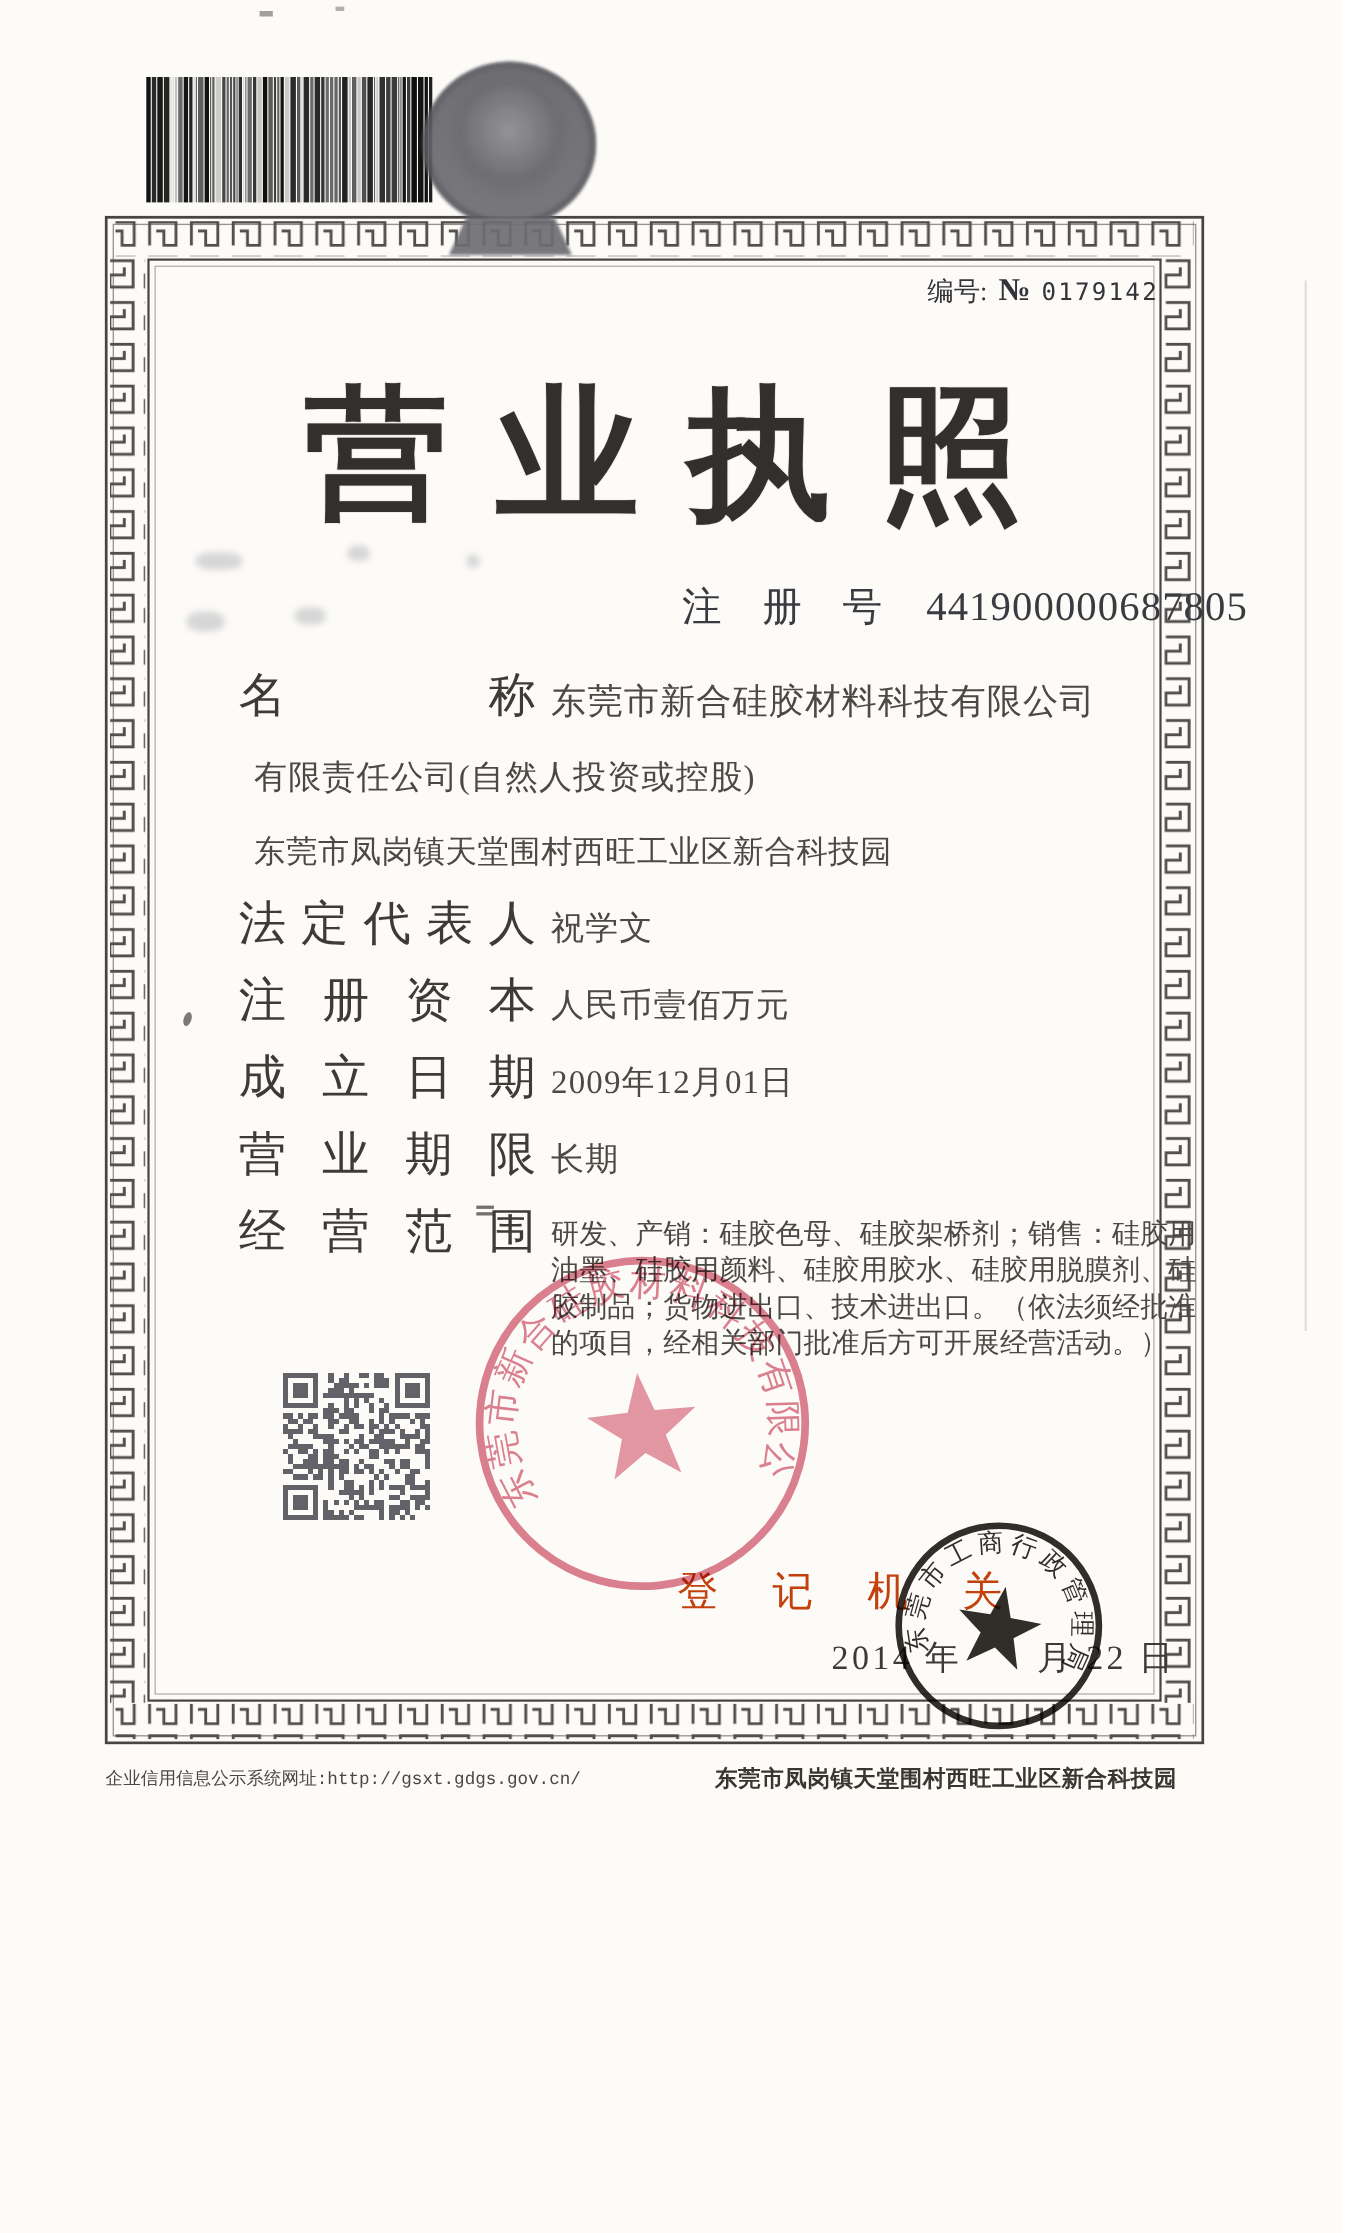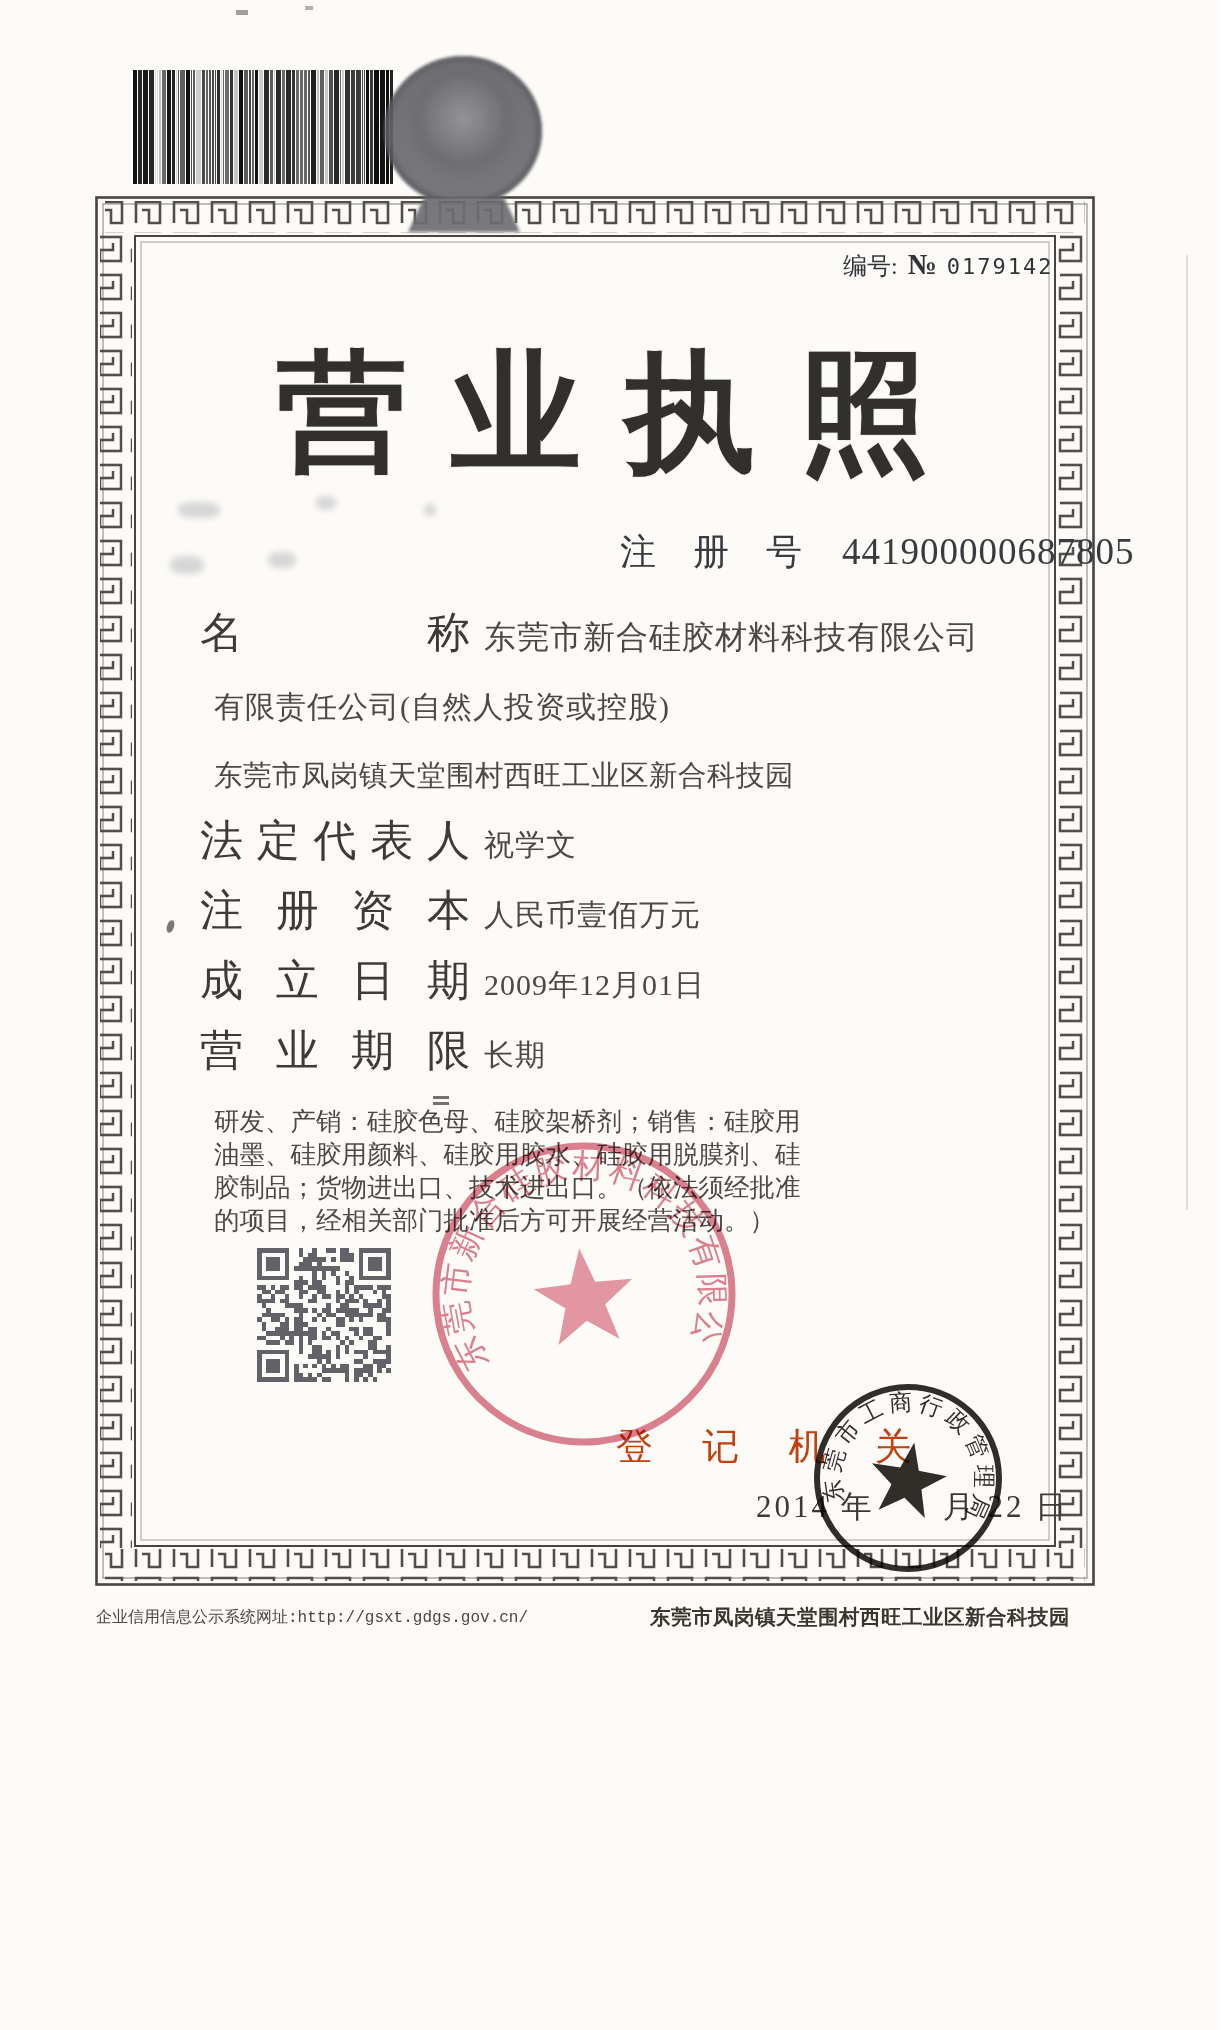--- a/index.html
+++ b/index.html
@@ -31,21 +31,21 @@
   
   .license-title{position:absolute;top:326px;left:0;width:1206px;display:flex;justify-content:center;gap:44px;
      font-size:130px;font-weight:700;color:#32302d;z-index:4;text-shadow:0 0 1px rgba(45,45,45,.55);}
 
   
   .regno{position:absolute;left:620px;top:528px;display:flex;align-items:baseline;gap:26px;color:#3a3a40;z-index:4;}
   .regno-label{font-size:36px;letter-spacing:14px;}
   .regno-value{font-size:37px;letter-spacing:1px;text-align:right;}
 
   
-  .fields{position:absolute;left:200px;top:610px;width:890px;z-index:4;}
+  .fields{position:absolute;left:217px;top:610px;width:890px;z-index:4;}
   .frow{display:flex;align-items:flex-start;margin-bottom:24px;}
   .flabel{flex:0 0 270px;font-size:43px;line-height:46px;color:#3e3b37;
           text-align:justify;text-align-last:justify;}
   .fvalue{margin-left:14px;padding-top:9px;font-size:30px;line-height:36px;color:#4c4944;letter-spacing:1px;}
   .frow:nth-child(1) .fvalue{font-size:32px;}
   .frow:nth-child(3) .fvalue{font-size:28.5px;letter-spacing:.5px;}
   .frow:nth-child(8) .fvalue{width:606px;font-size:25.5px;line-height:33px;padding-top:7px;letter-spacing:0;}
 
   
   #qr{position:absolute;left:257px;top:1248px;width:134px;height:134px;opacity:.88;filter:blur(.25px);z-index:4;}
@@ -204,20 +204,21 @@
     </div>
     <div class="frow">
       <div class="flabel">成立日期</div>
       <div class="fvalue">2009年12月01日</div>
     </div>
     <div class="frow">
       <div class="flabel">营业期限</div>
       <div class="fvalue">长期</div>
     </div>
     <div class="frow">
+      <div class="flabel">经营范围</div>
       <div class="fvalue">研发、产销：硅胶色母、硅胶架桥剂；销售：硅胶用油墨、硅胶用颜料、硅胶用胶水、硅胶用脱膜剂、硅胶制品；货物进出口、技术进出口。（依法须经批准的项目，经相关部门批准后方可开展经营活动。）</div>
     </div>
   </div>
 
   <div id="qr"><svg width="134" height="134" viewBox="0 0 29 29" shape-rendering="crispEdges">
         <g fill="#4e4d55">
           <rect x="0" y="0" width="7" height="1"></rect>
           <rect x="0" y="6" width="7" height="1"></rect>
           <rect x="0" y="0" width="1" height="7"></rect>
           <rect x="6" y="0" width="1" height="7"></rect>

